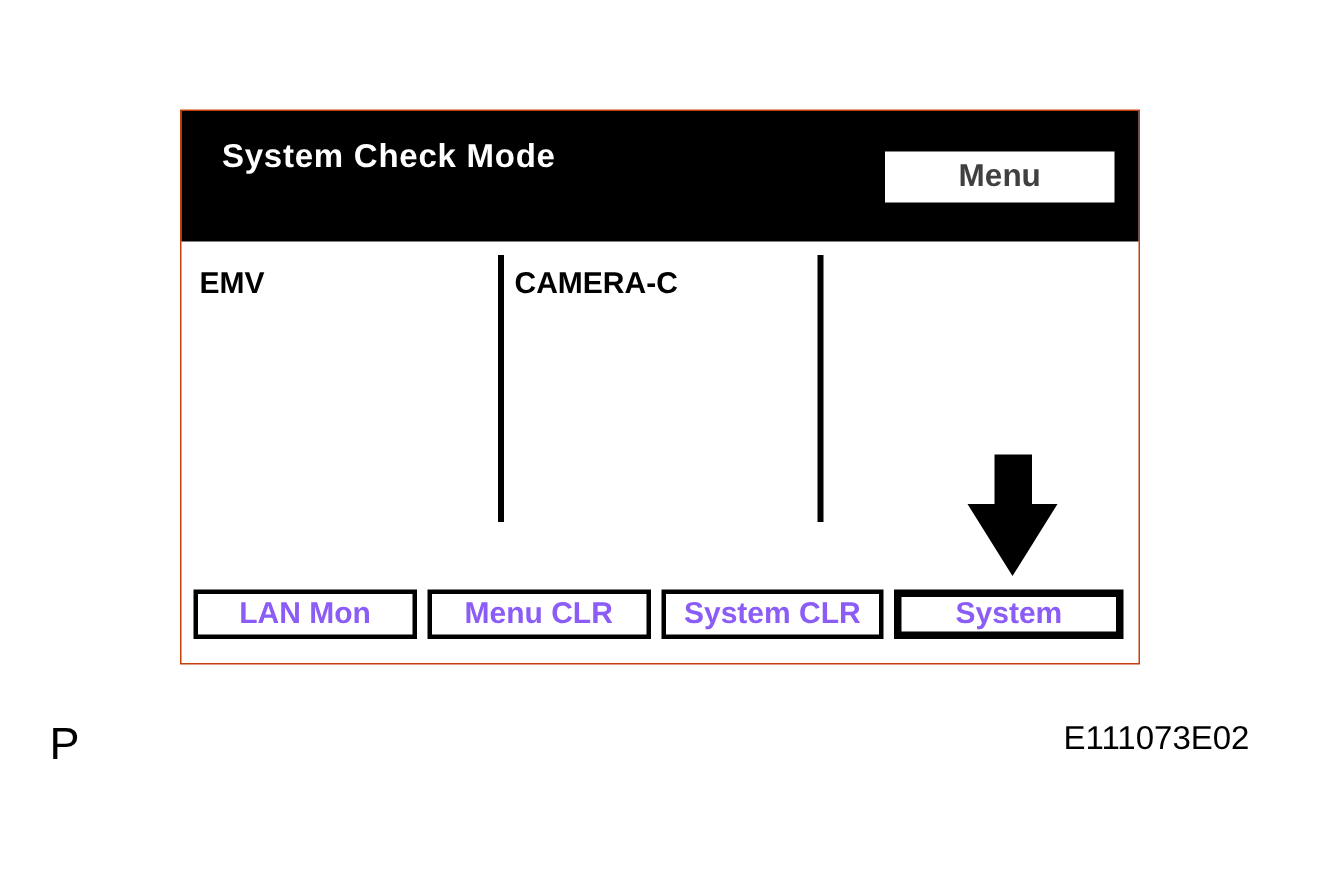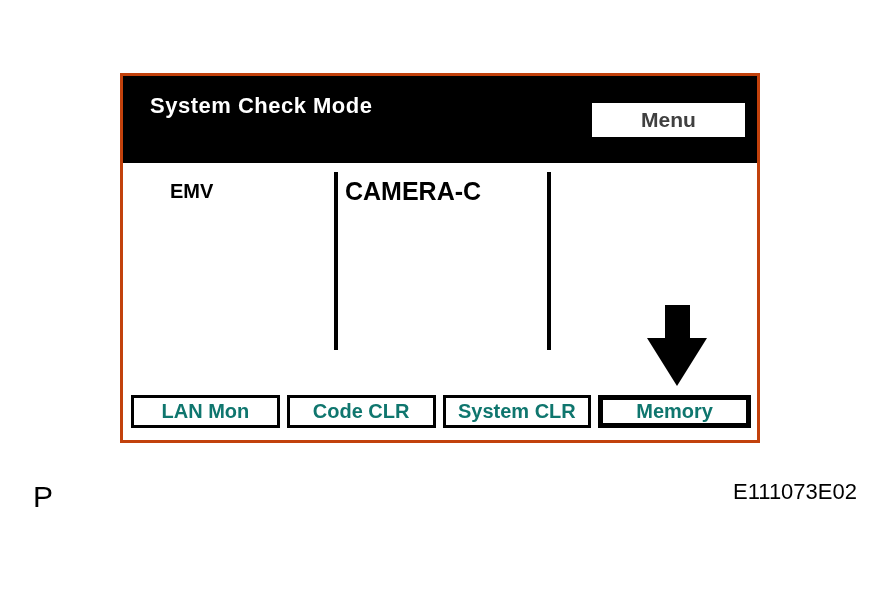--- a/index.html
+++ b/index.html
@@ -10,21 +10,21 @@
     font-family: "Liberation Sans", sans-serif;
     color: #000000;
     overflow: hidden;
   }
 
   
   .screen-panel {
     position: absolute;
     left: 120px; top: 73px;
     width: 640px; height: 370px;
-    border: 3px solid #c2410c;
+    border: 1px solid #c2410c;
     background: #ffffff;
     padding-left: 32px;
   }
 
   
   .screen-header {
     position: absolute;
     left: 0; top: 0;
     width: 100%; height: 87px;
     background: #000000;
@@ -52,26 +52,25 @@
   }
 
   
   .system-list {
     position: absolute;
     left: 12px; top: 98px;
     font-size: 20px;
     font-weight: bold;
     line-height: 34px;
     white-space: nowrap;
-    margin-left: 35px;
   }
   .camera-label {
     position: absolute;
     left: 222px; top: 98px;
-    font-size: 25px;
+    font-size: 20px;
     font-weight: bold;
     line-height: 34px;
     white-space: nowrap;
   }
   .v-divider {
     position: absolute;
     top: 96px;
     width: 4px; height: 178px;
     background: #000000;
   }
@@ -99,40 +98,40 @@
     left: 8px; top: 319px;
     width: 620px; height: 33px;
     display: flex;
     gap: 7px;
   }
   .soft-button {
     flex: 1 1 0;
     height: 33px;
     border: 3px solid #000000;
     background: #ffffff;
-    color: #0f766e;
+    color: #8b5cf6;
     font-size: 20px;
     font-weight: bold;
     display: flex;
     align-items: center;
     justify-content: center;
     white-space: nowrap;
   }
   .soft-button.selected { border-width: 5px; }
 
   
   .page-letter {
     position: absolute;
     left: 33px; top: 480px;
     font-size: 30px;
     font-weight: normal;
   }
   .figure-code {
     position: absolute;
-    left: 733px; top: 479px;
+    left: 709px; top: 479px;
     font-size: 22px;
     font-weight: normal;
     white-space: nowrap;
   }
 </style>
 </head>
 <body>
 
 <div class="screen-panel">
 
@@ -150,21 +149,21 @@
 
   <div class="camera-label">CAMERA-C</div>
 
   <div class="select-arrow">
     <div class="shaft"></div>
     <div class="head"></div>
   </div>
 
   <div class="button-row">
     <div class="soft-button">LAN Mon</div>
-    <div class="soft-button">Code CLR</div>
+    <div class="soft-button">Menu CLR</div>
     <div class="soft-button">System CLR</div>
-    <div class="soft-button selected">Memory</div>
+    <div class="soft-button selected">System</div>
   </div>
 
 </div>
 
 <div class="page-letter">P</div>
 <div class="figure-code">E111073E02</div>
 
 </body></html>

